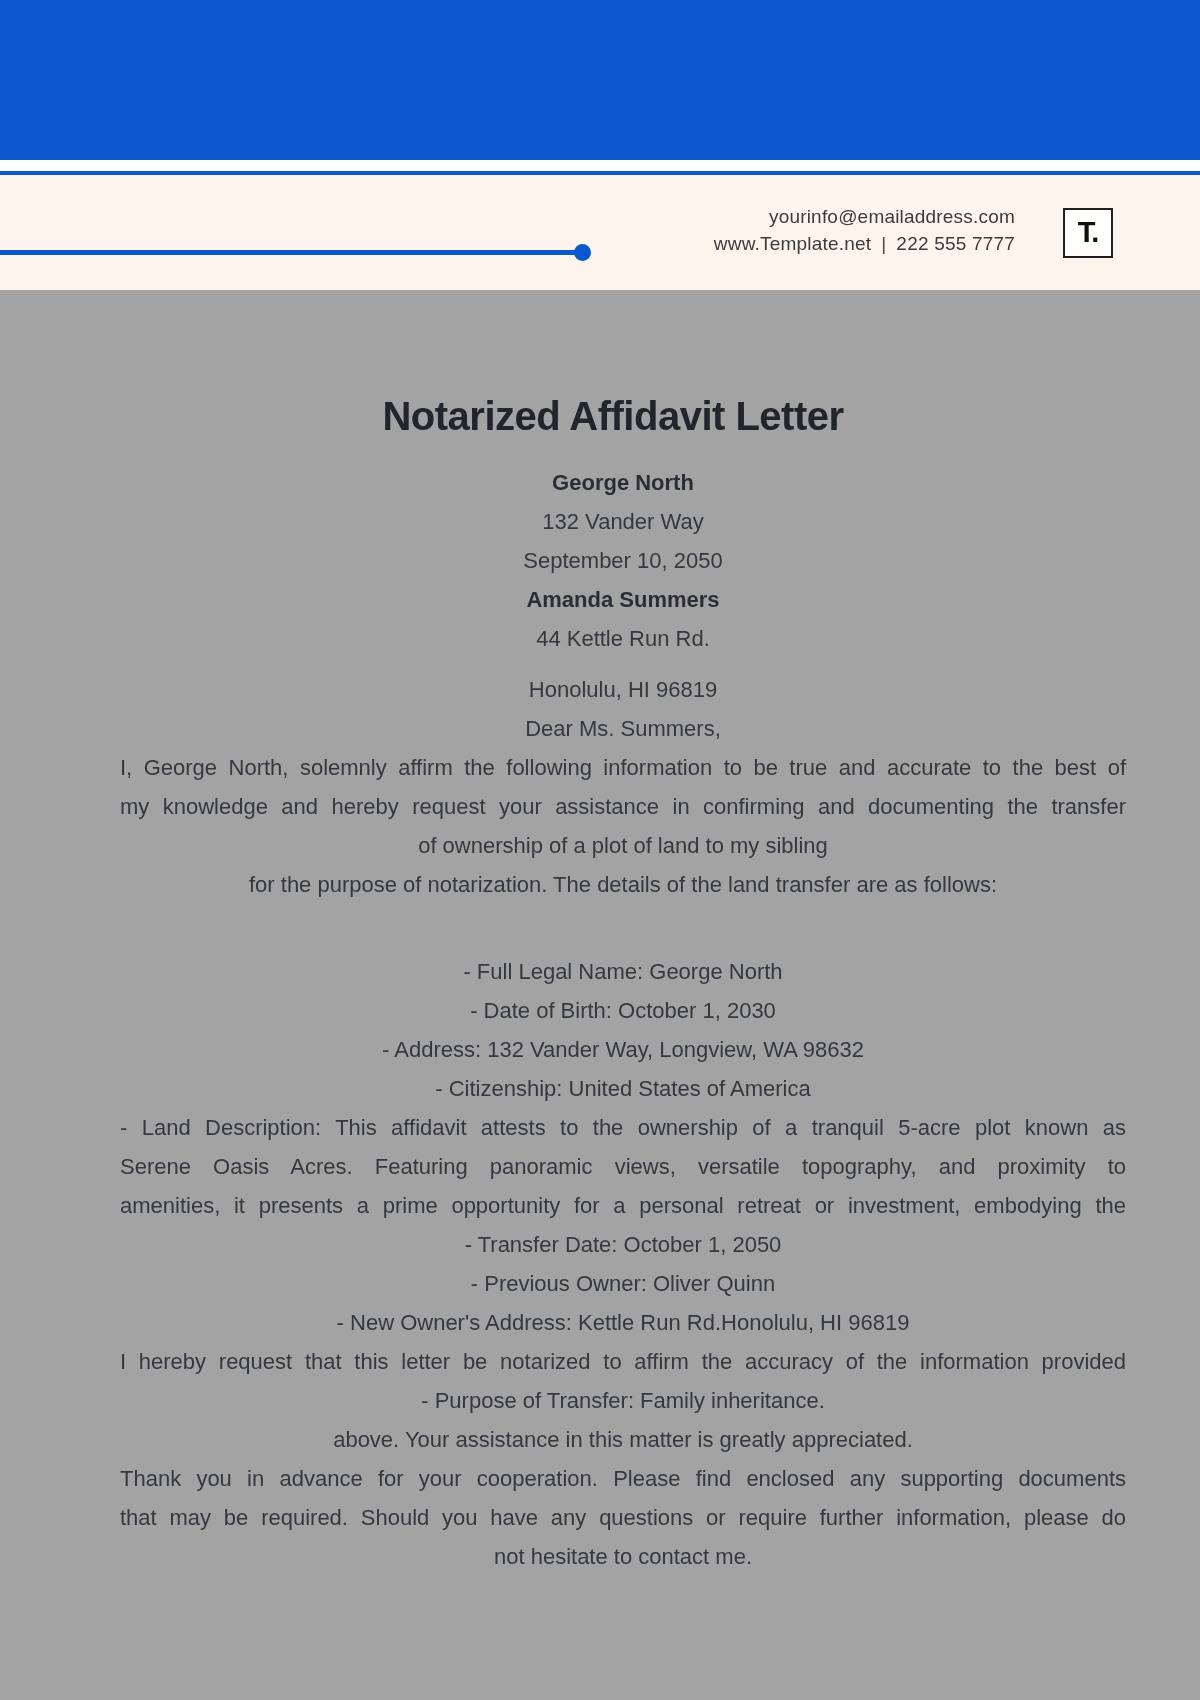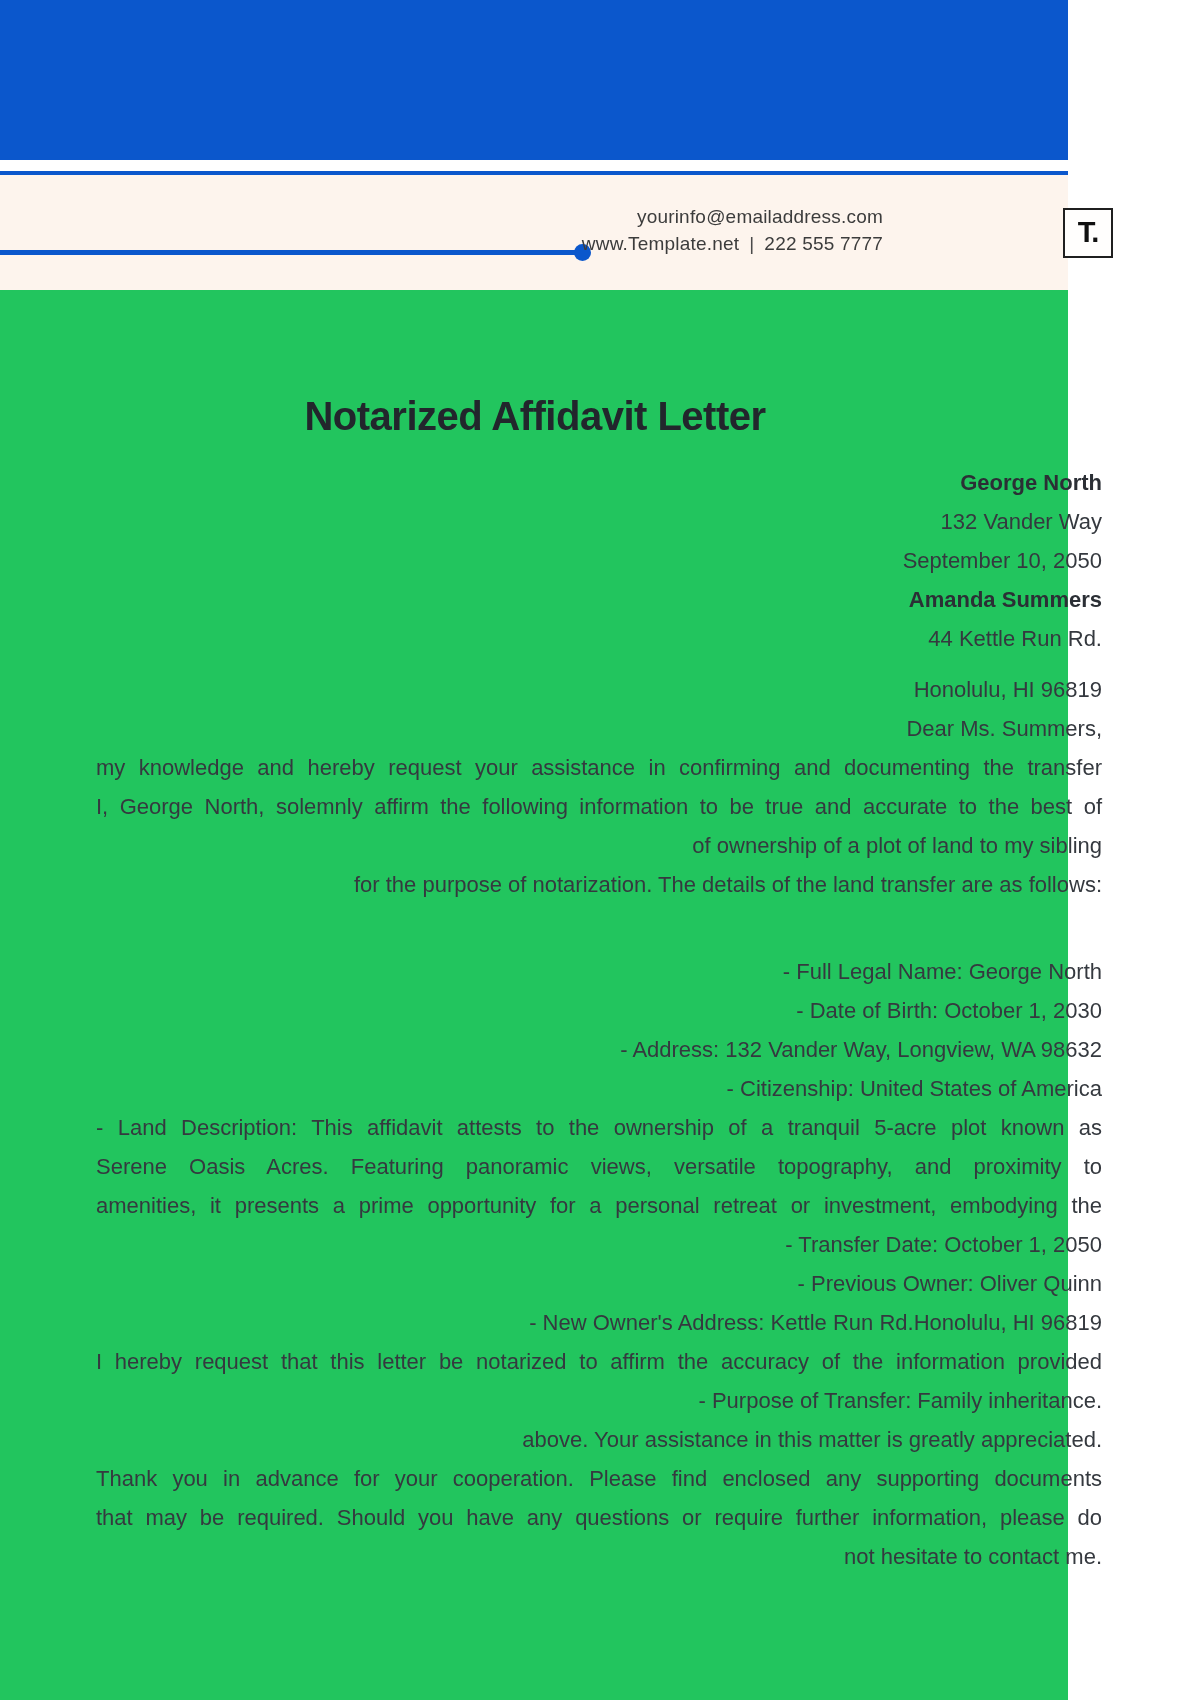--- a/index.html
+++ b/index.html
@@ -2,21 +2,21 @@
 <html style="--accent: #0b57cc; --cream: #fdf4ed;"><head>
 <meta charset="utf-8">
 <style>
   * { margin: 0; padding: 0; box-sizing: border-box; }
   html, body { background: #ffffff; }
   body {
     width: 1200px; height: 1700px;
     font-family: "Liberation Sans", "DejaVu Sans", sans-serif;
     position: relative; overflow: hidden;
   }
-  .page { width: 1068px; height: 1700px; position: relative; background: #22c55e; }
+  .page { width: 1200px; height: 1700px; position: relative; background: #a3a3a3; }
 
   
   .band-blue  { height: 160px; background: var(--accent); }
   .band-gap   { height: 11px; background: #ffffff; }
   .band-rule  { height: 4px; background: var(--accent); }
   .band-cream { height: 115px; background: var(--cream); position: relative; }
 
   .accent-line {
     position: absolute; left: 0; top: 75px;
     width: 577px; height: 5px; background: var(--accent);
@@ -42,31 +42,31 @@
   }
   .logo-box span {
     font-weight: 800; font-size: 29px; color: #101010;
     letter-spacing: -1px; transform: translateY(-1px);
   }
 
   
   .contact, .logo-box {  }
 
   
-  .content { padding: 0 94px 0 96px; }
+  .content { padding: 0 94px 0 96px; margin-left: 24px; }
   h1 {
     margin-top: 101px; margin-bottom: 22px;
     text-align: center;
     font-size: 40px; line-height: 50px; font-weight: 700;
     color: #22262c; letter-spacing: -0.5px;
   }
   .letter-body { width: 1006px; color: #35393f; }
   .line {
     font-size: 22px; line-height: 39px; height: 39px;
-    white-space: nowrap; text-align: right;
+    white-space: nowrap; text-align: center;
   }
   .line.bold { font-weight: 700; color: #2b2f35; }
   .line.stretch {
     white-space: normal;
     text-align: justify;
     text-align-last: justify;
   }
 </style>
 </head>
 <body>
@@ -98,22 +98,22 @@
   <main class="content">
     <h1>Notarized Affidavit Letter</h1>
     <div class="letter-body">
         <div class="line bold">George North</div>
         <div class="line">132 Vander Way</div>
         <div class="line">September 10, 2050</div>
         <div class="line bold">Amanda Summers</div>
         <div class="line" style="margin-bottom: 12px;">44 Kettle Run Rd.</div>
         <div class="line">Honolulu, HI 96819</div>
         <div class="line">Dear Ms. Summers,</div>
+        <div class="line stretch">I, George North, solemnly affirm the following information to be true and accurate to the best of</div>
         <div class="line stretch">my knowledge and hereby request your assistance in confirming and documenting the transfer</div>
-        <div class="line stretch">I, George North, solemnly affirm the following information to be true and accurate to the best of</div>
         <div class="line">of ownership of a plot of land to my sibling</div>
         <div class="line" style="margin-bottom: 48px;">for the purpose of notarization. The details of the land transfer are as follows:</div>
         <div class="line">- Full Legal Name: George North</div>
         <div class="line">- Date of Birth: October 1, 2030</div>
         <div class="line">- Address: 132 Vander Way, Longview, WA 98632</div>
         <div class="line">- Citizenship: United States of America</div>
         <div class="line stretch">- Land Description: This affidavit attests to the ownership of a tranquil 5-acre plot known as</div>
         <div class="line stretch">Serene Oasis Acres. Featuring panoramic views, versatile topography, and proximity to</div>
         <div class="line stretch">amenities, it presents a prime opportunity for a personal retreat or investment, embodying the</div>
         <div class="line">- Transfer Date: October 1, 2050</div>

